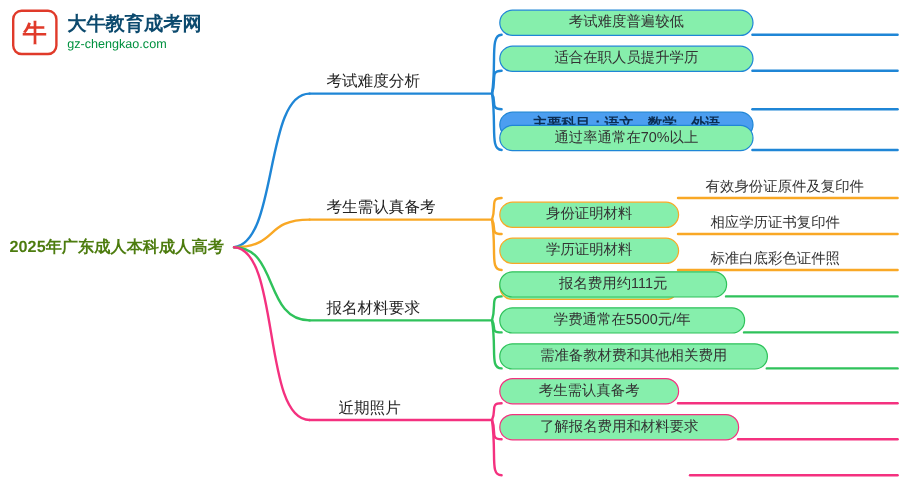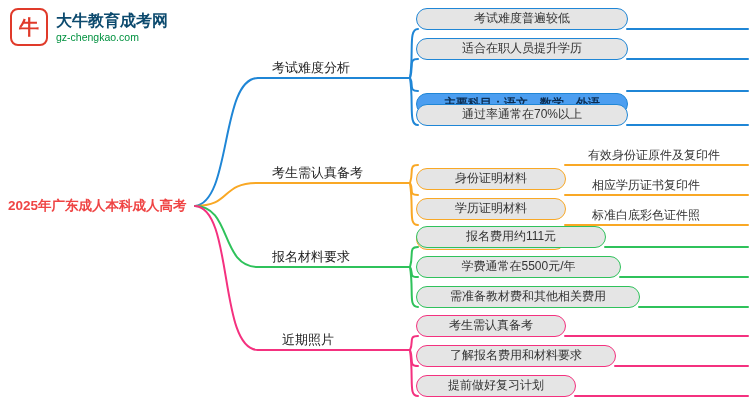--- a/index.html
+++ b/index.html
@@ -4,35 +4,35 @@
 <style>
   * { margin:0; padding:0; box-sizing:border-box; }
   html,body { background:#ffffff; }
   body { font-family:"Liberation Sans","DejaVu Sans",sans-serif; }
   .canvas { position:relative; width:750px; height:410px; background:#fff; overflow:hidden; }
   .layer { position:absolute; left:0; top:0; width:750px; height:410px; }
   svg.layer { pointer-events:none; }
 
   .node {
     position:absolute; height:22px; border:1.5px solid #999; border-radius:11px;
-    background:#e5e5e5; font-size:12px; line-height:19px; padding:0 8px;
+    background:#86efac; font-size:12px; line-height:19px; padding:0 8px;
     color:#333; white-space:nowrap; text-align:center; overflow:hidden;
   }
   .b-blue   { border-color:#1f86d6; }
   .b-orange { border-color:#f9a825;margin-top:24px; }
   .b-green  { border-color:#2fc25b; }
   .b-pink   { border-color:#f4317f; }
   .filled   { background:#4c9ef0; border-color:#1f86d6; color:#0b2d52; font-weight:600;margin-top:23px; }
 
   .w212{width:212px}.w150{width:150px}.w190{width:190px}.w205{width:205px}
   .w224{width:224px}.w200{width:200px}.w160{width:160px}
 
   .branch-label { position:absolute; font-size:13px; color:#222; white-space:nowrap; }
   .detail { position:absolute; font-size:12px; color:#333; white-space:nowrap; }
-  .root-label { position:absolute; left:8px; top:197px; font-size:13.5px; font-weight:700; color:#ef4444; white-space:nowrap; }
+  .root-label { position:absolute; left:8px; top:197px; font-size:13.5px; font-weight:700; color:#4d7c0f; white-space:nowrap; }
 
   .logo { position:absolute; left:10px; top:8px; display:flex; gap:8px; align-items:center; }
   .logo-icon {
     width:38px; height:38px; border:2px solid #e03a2a; border-radius:8px;
     color:#e03a2a; font-weight:700; font-size:20px; background:#fff;
     display:flex; align-items:center; justify-content:center;
   }
   .logo-title { color:#0c4a6e; font-weight:700; font-size:16px; line-height:1.25; }
   .logo-sub { color:#00913f; font-size:10.5px; }
 </style>
@@ -116,15 +116,14 @@
   <div class="detail" style="left:592px; top:177px">相应学历证书复印件</div>
   <div class="detail" style="left:588px; top:147px">有效身份证原件及复印件</div>
   <div class="detail" style="left:592px; top:207px">标准白底彩色证件照</div>
 
   <div class="node b-green w190" style="left:416px; top:226px">报名费用约111元</div>
   <div class="node b-green w205" style="left:416px; top:256px">学费通常在5500元/年</div>
   <div class="node b-green w224" style="left:416px; top:286px">需准备教材费和其他相关费用</div>
 
   <div class="node b-pink w150" style="left:416px; top:315px">考生需认真备考</div>
   <div class="node b-pink w200" style="left:416px; top:345px">了解报名费用和材料要求</div>
-  <div class="node b-pink w160" style="left:416px; top:375px">提前做好复习计划</div>
 
 </div>
 
 </body></html>

